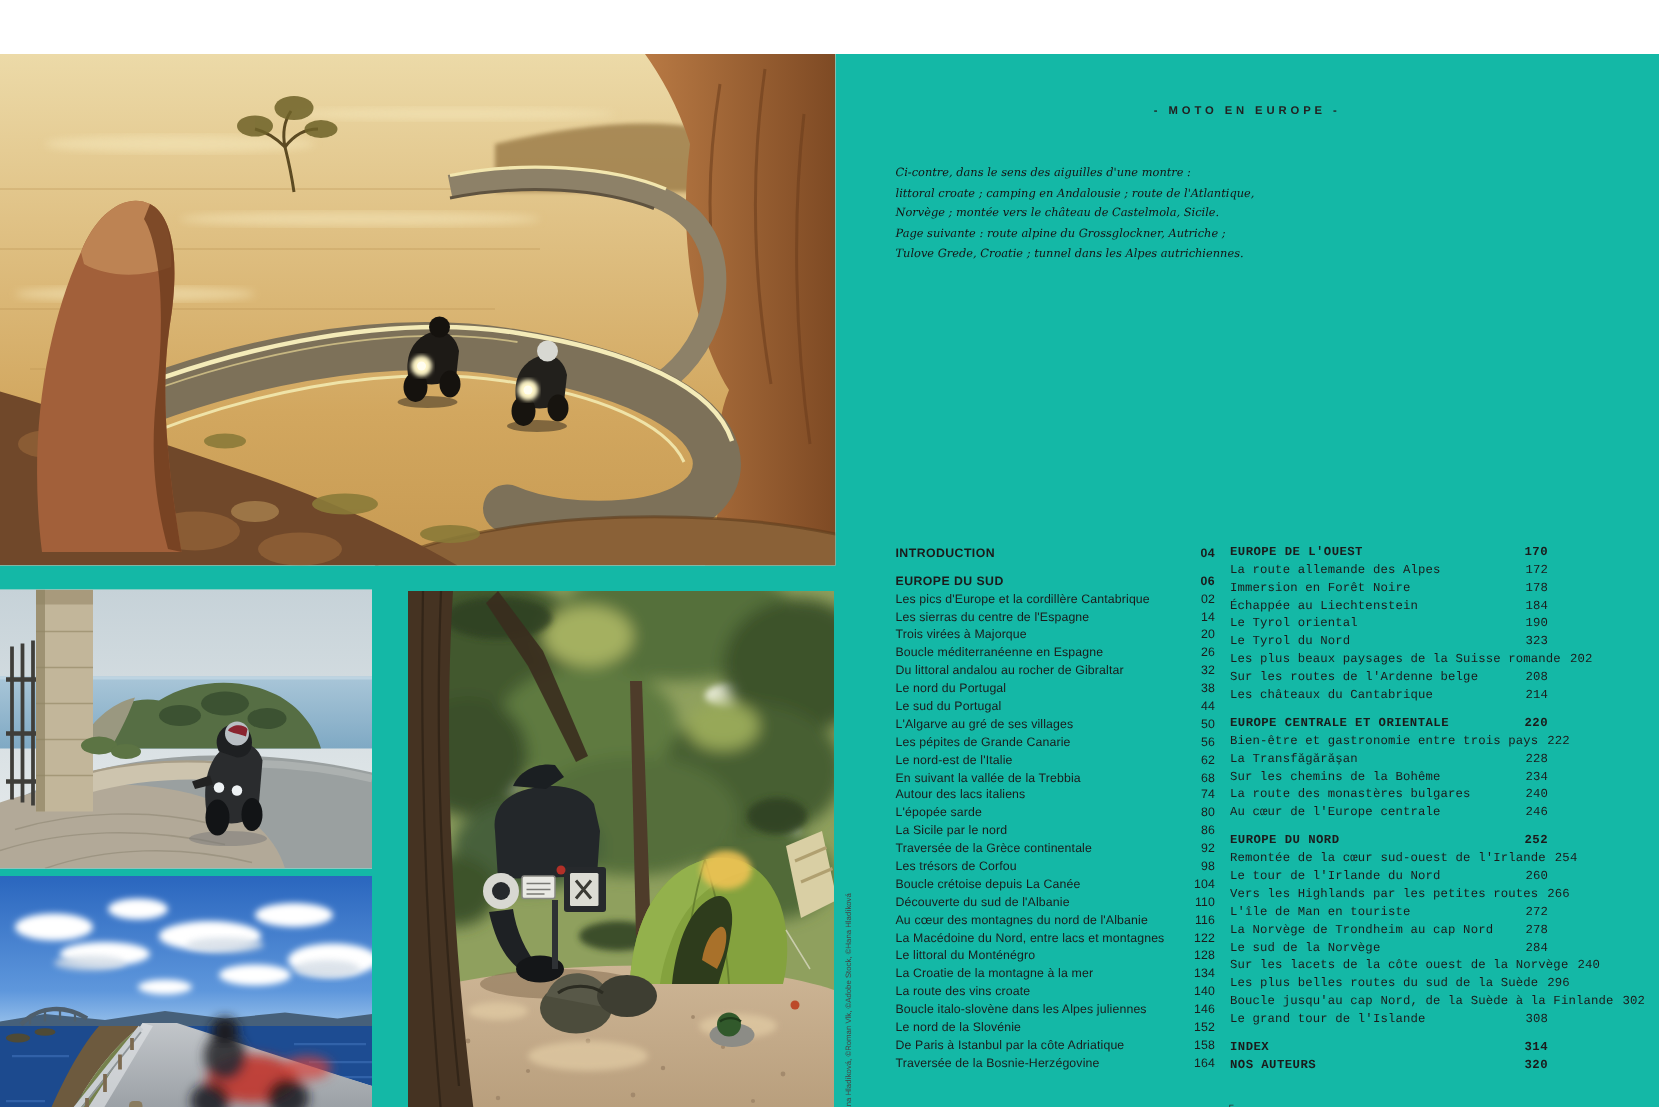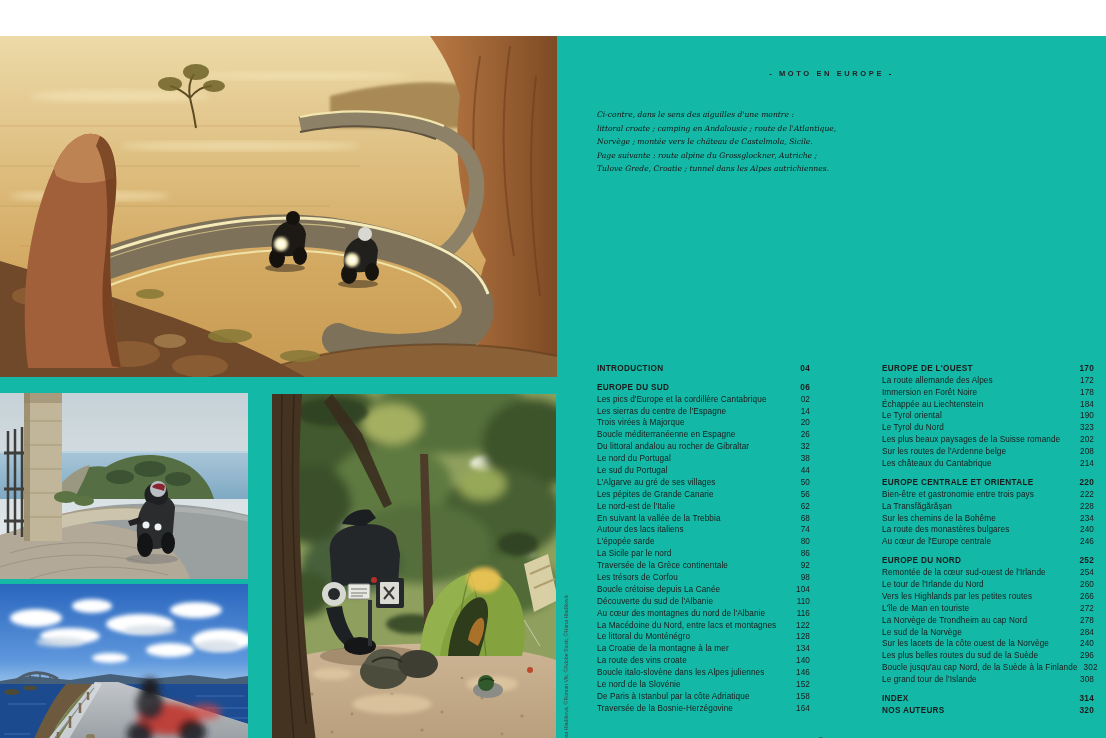--- a/index.html
+++ b/index.html
@@ -18,21 +18,21 @@
   
   .running-header{position:absolute;left:557px;top:33px;width:549px;text-align:center;
     font-size:7.5px;font-weight:700;letter-spacing:2.6px;color:#222;}
   .caption{position:absolute;left:597px;top:72px;width:250px;
     font-family:"DejaVu Serif",serif;font-style:italic;font-size:7.6px;
     line-height:13.6px;color:#141414;white-space:nowrap;}
   .page-title{position:absolute;left:594px;top:268px;
     font-size:31px;font-weight:800;letter-spacing:2.5px;color:#161616;}
   .toc-col{position:absolute;top:325px;}
   .toc-col-left{left:597px;width:213px;}
-  .toc-col-right{left:882px;width:212px;}
+  .toc-col-right{left:820px;width:212px;font-family:Liberation Mono, monospace;}
   .toc-row{display:flex;justify-content:space-between;align-items:flex-end;
     height:11.9px;font-size:8.2px;letter-spacing:0.1px;color:#1b1b1b;white-space:nowrap;}
   .toc-row .toc-label{overflow:visible;}
   .toc-row .toc-page{margin-left:6px;text-align:right;min-width:14px;}
   .toc-section{font-weight:700;letter-spacing:0.3px;}
   .toc-gap{height:7px;}
   .folio{position:absolute;left:806px;top:700px;width:30px;text-align:center;
     font-size:7px;color:#333;}
   .credit{position:absolute;left:563px;top:712px;transform:rotate(-90deg);
     transform-origin:0 0;width:185px;font-size:5.2px;color:#444;white-space:nowrap;}

